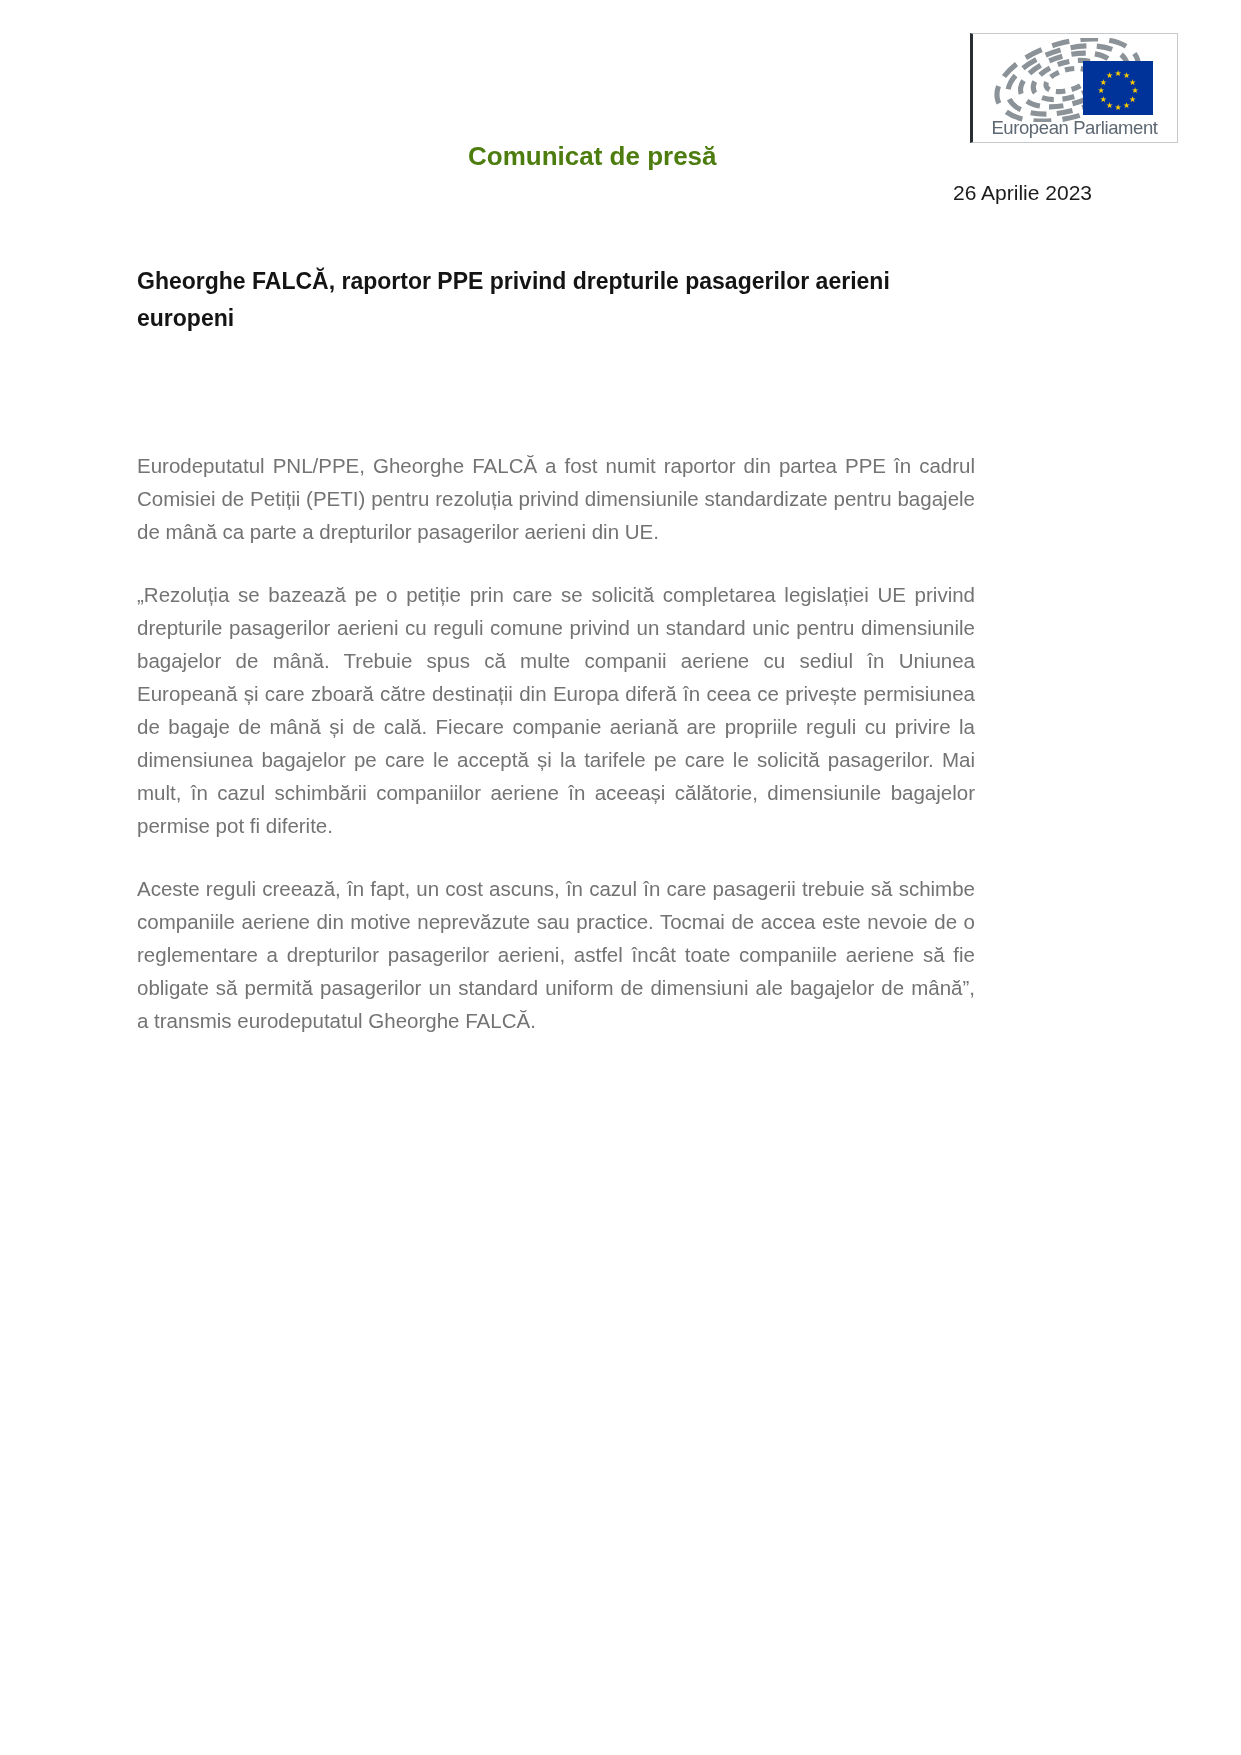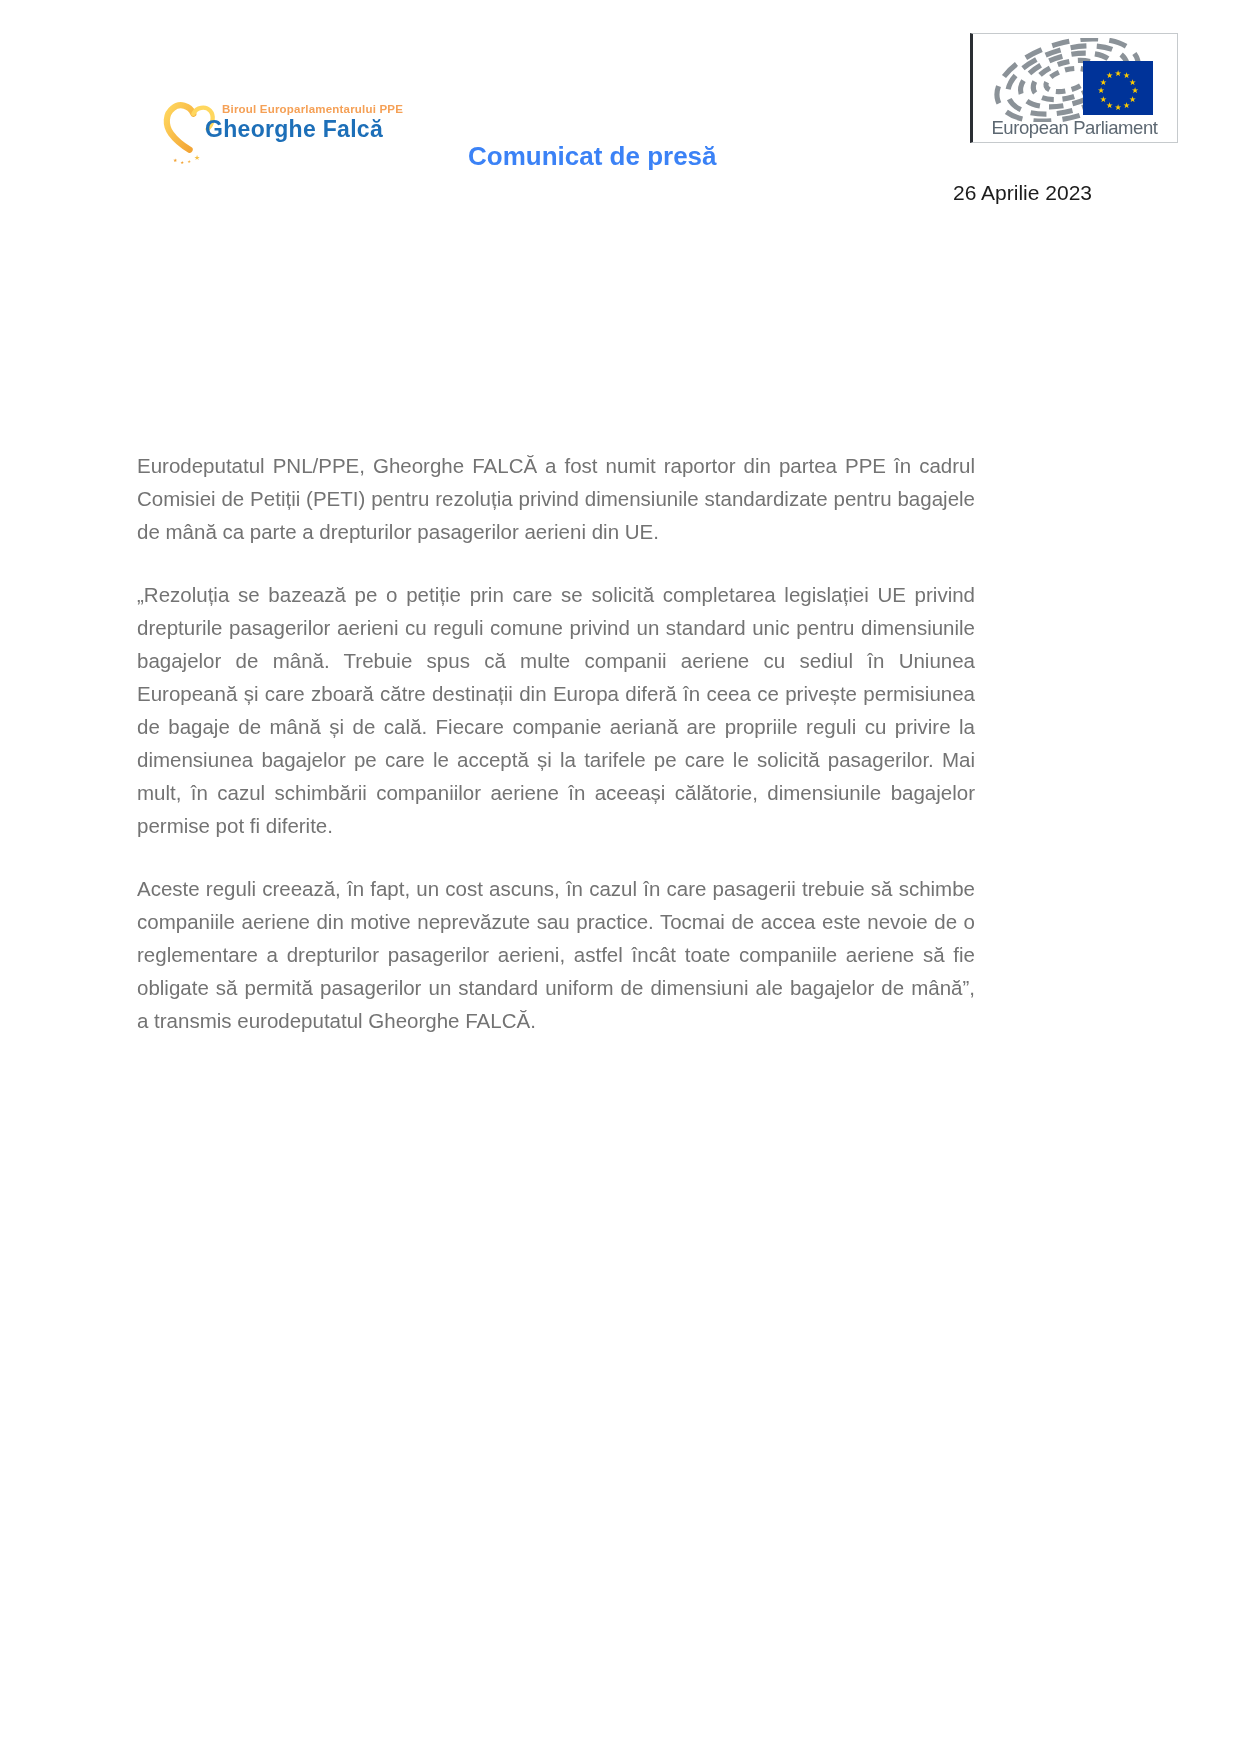--- a/index.html
+++ b/index.html
@@ -40,21 +40,21 @@
   .ep-label{
     position:absolute;left:0;right:1px;bottom:3px;
     text-align:center;
     font-size:18.5px;color:#5d6872;letter-spacing:-0.4px;
     white-space:nowrap;
   }
 
   
   .press-heading{
     position:absolute;left:468px;top:141px;
-    font-size:26px;font-weight:bold;color:#3b82f6;
+    font-size:26px;font-weight:bold;color:#4d7c0f;
     white-space:nowrap;
   }
   .date-line{
     position:absolute;right:149px;top:181px;
     font-size:21px;color:#1c1c1c;
     white-space:nowrap;
   }
 
   
   .doc-title{
@@ -72,38 +72,20 @@
     line-height:33px;
     text-align:justify;
     color:#737373;
   }
 </style>
 </head>
 <body>
 
 <div class="page">
 
-  <div class="falca-logo">
-    <svg class="falca-heart" viewBox="0 0 100 110" xmlns="http://www.w3.org/2000/svg" aria-hidden="true">
-      <defs>
-        <linearGradient id="hg" x1="0" y1="0" x2="1" y2="1">
-          <stop offset="0" stop-color="#FFD75E"></stop>
-          <stop offset="1" stop-color="#F2A233"></stop>
-        </linearGradient>
-      </defs>
-      <path d="M57 24 C52 10 34 6 24 15 C12 24 11 42 21 56 C29 67 41 76 51 82" fill="none" stroke="url(#hg)" stroke-width="10" stroke-linecap="round"></path>
-      <path d="M57 24 C62 13 77 11 84 19 C91 27 89 40 80 49" fill="none" stroke="#FFD75E" stroke-width="7" stroke-linecap="round"></path>
-      <text x="24" y="102" font-size="8" fill="#F2A233">★</text>
-      <text x="36" y="105" font-size="7" fill="#F2A233">★</text>
-      <text x="47" y="104" font-size="7" fill="#F6B44C">★</text>
-      <text x="58" y="99" font-size="11" fill="#F5C24A">★</text>
-    </svg>
-    <div class="falca-tagline">Biroul Europarlamentarului PPE</div>
-    <div class="falca-name">Gheorghe Falcă</div>
-  </div>
 
   <div class="ep-box">
     <svg class="ep-hemicycle" viewBox="0 0 160 90" xmlns="http://www.w3.org/2000/svg" aria-hidden="true">
       <g fill="none" stroke="#8b9298" stroke-width="5.5" transform="rotate(-16 85 45)">
         <ellipse cx="85" cy="45" rx="24" ry="11" stroke-dasharray="10 7"></ellipse>
         <ellipse cx="85" cy="45" rx="38" ry="19" stroke-dasharray="13 9"></ellipse>
         <ellipse cx="85" cy="45" rx="52" ry="26" stroke-dasharray="15 10"></ellipse>
         <ellipse cx="85" cy="45" rx="66" ry="33" stroke-dasharray="17 11"></ellipse>
         <ellipse cx="85" cy="45" rx="78" ry="40" stroke-dasharray="19 12"></ellipse>
       </g>
@@ -124,20 +106,21 @@
           <text x="20.3" y="23.5">★</text>
           <text x="26.5" y="17.3">★</text>
         </g>
     </svg>
     <div class="ep-label">European Parliament</div>
   </div>
 
   <div class="press-heading">Comunicat de presă</div>
   <div class="date-line">26 Aprilie 2023</div>
 
+  <h1 class="doc-title">Gheorghe FALCĂ, raportor PPE privind drepturile pasagerilor aerieni europeni</h1>
 
   <div class="doc-body">
     <p>Eurodeputatul PNL/PPE, Gheorghe FALCĂ a fost numit raportor din partea PPE în cadrul Comisiei de Petiții (PETI) pentru rezoluția privind dimensiunile standardizate pentru bagajele de mână ca parte a drepturilor pasagerilor aerieni din UE.</p>
     <p>„Rezoluția se bazează pe o petiție prin care se solicită completarea legislației UE privind drepturile pasagerilor aerieni cu reguli comune privind un standard unic pentru dimensiunile bagajelor de mână. Trebuie spus că multe companii aeriene cu sediul în Uniunea Europeană și care zboară către destinații din Europa diferă în ceea ce privește permisiunea de bagaje de mână și de cală. Fiecare companie aeriană are propriile reguli cu privire la dimensiunea bagajelor pe care le acceptă și la tarifele pe care le solicită pasagerilor. Mai mult, în cazul schimbării companiilor aeriene în aceeași călătorie, dimensiunile bagajelor permise pot fi diferite.</p>
     <p>Aceste reguli creează, în fapt, un cost ascuns, în cazul în care pasagerii trebuie să schimbe companiile aeriene din motive neprevăzute sau practice. Tocmai de accea este nevoie de o reglementare a drepturilor pasagerilor aerieni, astfel încât toate companiile aeriene să fie obligate să permită pasagerilor un standard uniform de dimensiuni ale bagajelor de mână”, a transmis eurodeputatul Gheorghe FALCĂ.</p>
   </div>
 
 </div>
 
 </body></html>

